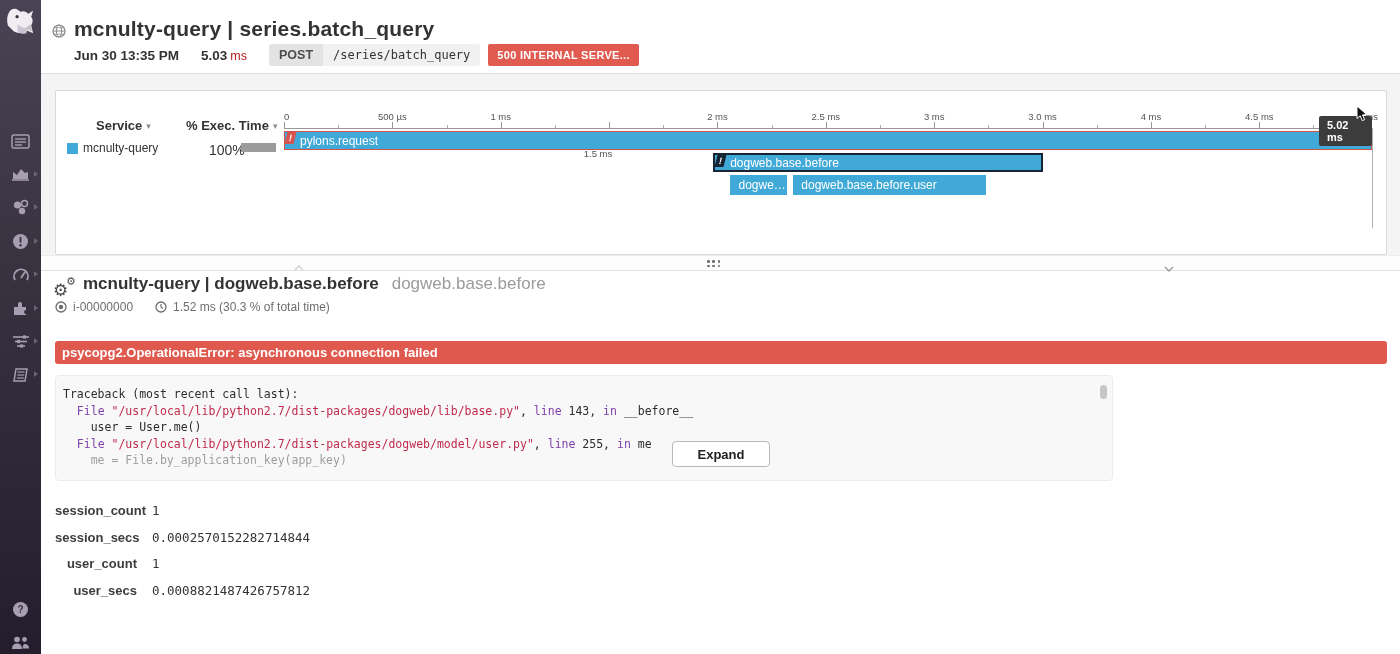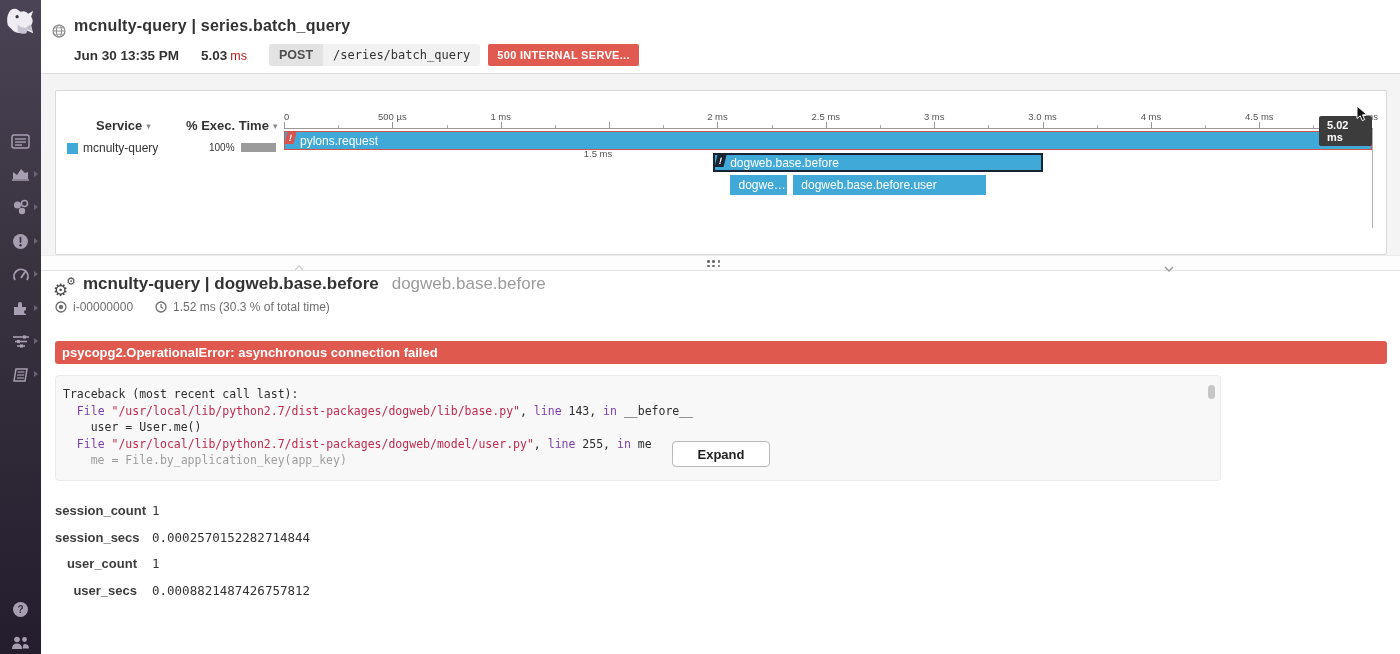--- a/index.html
+++ b/index.html
@@ -17,21 +17,21 @@
   .side-item .nav-arrow { position:absolute; right:3px; top:50%; margin-top:-3.5px;
     width:0; height:0; border-left:4px solid #6b6375; border-top:3.5px solid transparent;
     border-bottom:3.5px solid transparent; }
 
   
   #breadcrumb { position:absolute; left:55px; top:3px; font-size:11.5px; color:#999; }
   .bc-item { color:#4a9bc9; cursor:pointer; }
   .bc-item.current { color:#3d3d3d; cursor:default; }
   .bc-sep { color:#b0b0b0; margin:0 6px; font-size:10px; }
   #globe { position:absolute; left:52px; top:24px; }
-  #page-title { position:absolute; left:74px; top:17px; font-size:16px; font-weight:bold; color:#333; letter-spacing:.2px; }
+  #page-title { position:absolute; left:74px; top:17px; font-size:21px; font-weight:bold; color:#333; letter-spacing:.2px; }
   #meta-row { position:absolute; left:74px; top:44px; height:22px; display:flex; align-items:center; }
   #trace-date { font-size:13.5px; font-weight:bold; color:#333; }
   #trace-duration { margin-left:22px; font-size:13.5px; font-weight:bold; color:#333; }
   #trace-duration .unit { font-weight:normal; color:#b91c1c; margin-left:3px; font-size:12.5px; }
   #endpoint-chip { margin-left:22px; display:flex; align-items:stretch; height:22px;
     background:#f1f1f1; border-radius:3px; overflow:hidden; }
   #method-chip { background:#e3e3e3; padding:0 10px; display:flex; align-items:center;
     font-size:12.5px; font-weight:bold; color:#4d4d4d; }
   #path-chip { padding:0 10px; display:flex; align-items:center;
     font-family:"DejaVu Sans Mono", monospace; font-size:12px; color:#333; }
@@ -44,21 +44,21 @@
 
   
   #flame-panel { position:absolute; left:55px; top:90px; width:1332px; height:165px;
     background:#fff; border:1px solid #d9d9d9; border-radius:2px; }
   .col-head { position:absolute; top:27px; font-size:13px; font-weight:bold; color:#333; cursor:pointer; }
   #svc-head { left:40px; }
   #exec-head { left:130px; }
   .sort-caret { font-family:"DejaVu Sans", sans-serif; font-size:9px; color:#8a8a8a; margin-left:4px; vertical-align:1px; }
   #svc-swatch { position:absolute; left:11px; top:52px; width:11px; height:11px; background:#41a9d7; }
   #svc-name { position:absolute; left:27px; top:50px; font-size:12px; color:#333; }
-  #exec-pct { position:absolute; left:153px; top:51px; font-size:10px; color:#333; }
+  #exec-pct { position:absolute; left:153px; top:51px; font-size:14px; color:#333; }
   #exec-bar { position:absolute; left:185px; top:52px; width:35px; height:9px; background:#9b9b9b; }
 
   #chart { position:absolute; left:228px; top:0; width:1088px; height:163px; }
   #axis-line { position:absolute; left:0; top:37px; width:1089px; height:1px; background:#999; }
   .tick-label { position:absolute; top:20px; font-size:9.5px; color:#555; white-space:nowrap; transform:translateX(-50%); }
   .tick-label.first { transform:none; }
   .tick-major { position:absolute; top:31px; width:1px; height:6px; background:#999; }
   .tick-minor { position:absolute; top:34px; width:1px; height:3px; background:#aaa; }
   #cursor-line { position:absolute; left:1088px; top:38px; width:1px; height:99px; background:#b0b0b0; }
   #cursor-badge { position:absolute; left:1035px; top:25px; background:#3c3c3c; color:#fff;
@@ -92,21 +92,21 @@
   #detail-title-row { position:absolute; left:83px; top:274px; display:flex; align-items:baseline; }
   #detail-title { font-size:17px; font-weight:bold; color:#333; }
   #detail-subtitle { margin-left:13px; font-size:17px; color:#9b9b9b; }
   #detail-meta { position:absolute; left:55px; top:300px; display:flex; align-items:center;
     font-size:12px; color:#6e6e6e; }
   #detail-meta .m-icon { margin-right:6px; display:flex; }
   #detail-host { margin-right:22px; }
   #error-banner { position:absolute; left:55px; top:341px; width:1332px; height:23px;
     background:#e0594e; border-radius:3px; color:#fff; font-size:13px; font-weight:bold;
     line-height:23px; padding-left:7px; }
-  #code-block { position:absolute; left:55px; top:375px; width:1166px; height:106px;
+  #code-block { position:absolute; left:55px; top:375px; width:1058px; height:106px;
     background:#f8f8f8; border:1px solid #ececec; border-radius:4px; padding:10px 20px 0 7px;
     font-family:"DejaVu Sans Mono", monospace; font-size:11.5px; overflow:hidden; }
   .code-line { line-height:16.5px; white-space:pre; color:#2d2d2d; }
   .code-line.fade { opacity:.45; }
   .seg-plain { color:#2d2d2d; }
   .seg-kw { color:#7d3fa8; }
   .seg-str { color:#c12b4c; }
   #code-scroll-thumb { position:absolute; right:5px; top:9px; width:7px; height:14px;
     background:#c6c6c6; border-radius:4px; cursor:pointer; }
   #expand-btn { position:absolute; left:672px; top:441px; width:98px; height:26px;

